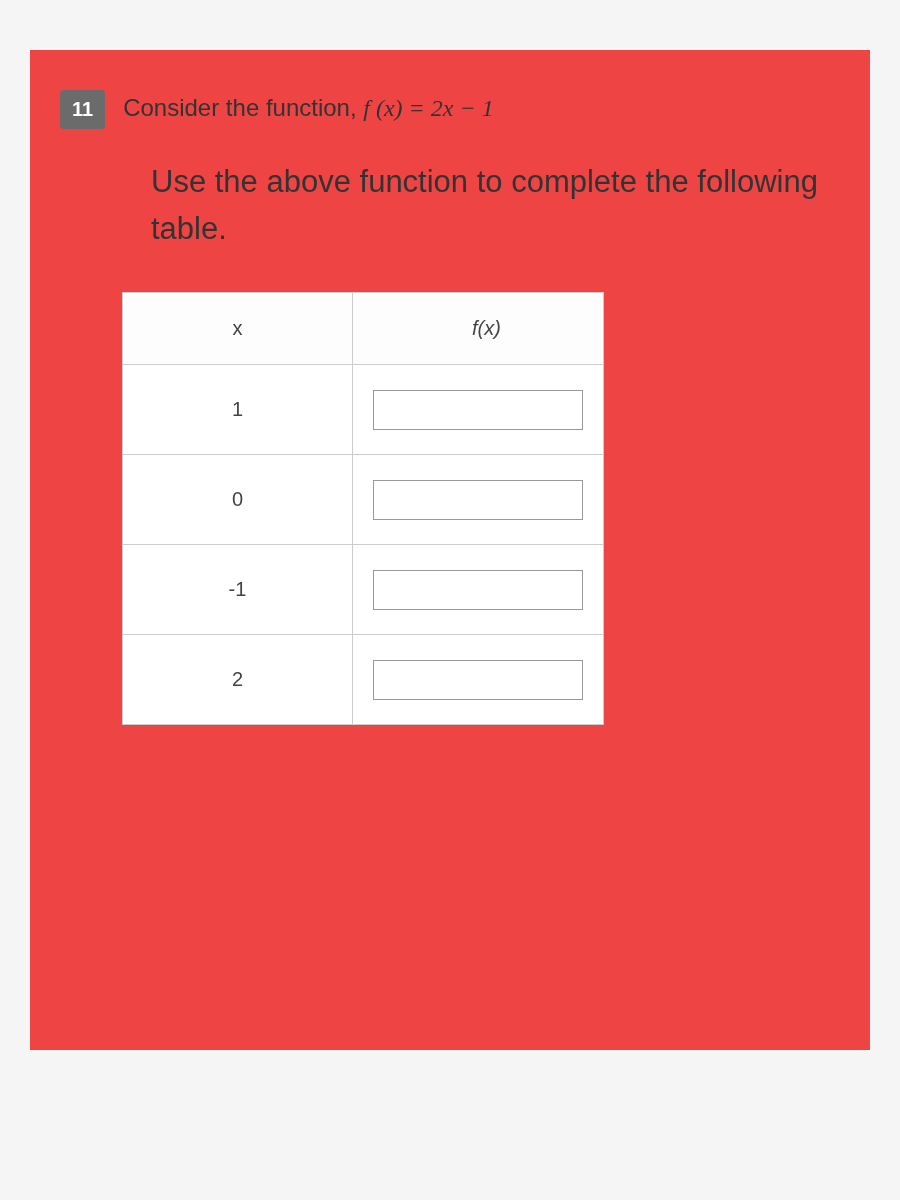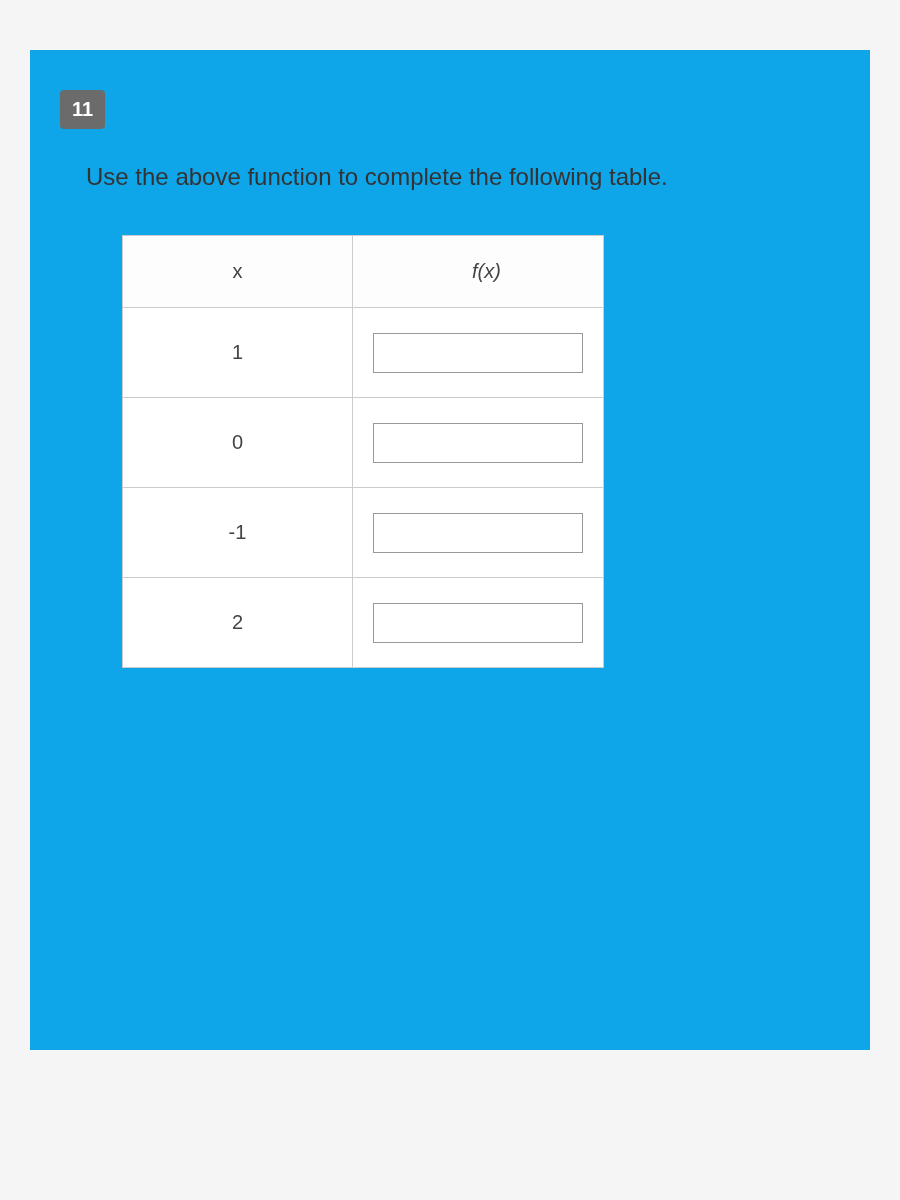--- a/index.html
+++ b/index.html
@@ -8,21 +8,21 @@
       padding: 0;
     }
     body {
       font-family: -apple-system, BlinkMacSystemFont, 'Segoe UI', Arial, sans-serif;
       background: #f5f5f5;
       width: 900px;
       height: 1200px;
       padding: 50px 30px;
     }
     .question-container {
-      background: #0ea5e9;
+      background: #ef4444;
       padding: 40px 30px;
       min-height: 1000px;
     }
     .question-header {
       display: flex;
       align-items: flex-start;
       gap: 18px;
       margin-bottom: 30px;
     }
     .question-number {
@@ -39,23 +39,23 @@
       font-size: 24px;
       color: #333;
       line-height: 1.5;
       flex: 1;
     }
     .question-text .math {
       font-family: 'Times New Roman', serif;
       font-style: italic;
     }
     .instruction {
-      font-size: 24px;
+      font-size: 31px;
       color: #333;
-      margin-left: 26px;
+      margin-left: 91px;
       margin-bottom: 40px;
       line-height: 1.5;
     }
     .table-wrapper {
       margin-left: 62px;
     }
     table {
       border-collapse: collapse;
       background: #fff;
     }
@@ -89,20 +89,23 @@
       font-style: italic;
       padding-left: 37px;
     }
   </style>
 </head>
 <body>
 
 <div class="question-container">
   <div class="question-header">
     <div class="question-number">11</div>
+    <div class="question-text">
+      <span>Consider the function, </span><span class="math">f (x) = 2x − 1</span>
+    </div>
   </div>
   <div class="instruction">Use the above function to complete the following table.</div>
 
   <div class="table-wrapper">
     <table>
       <thead>
         <tr>
           <th>x</th>
           <th class="fx-header">f(x)</th>
         </tr>

